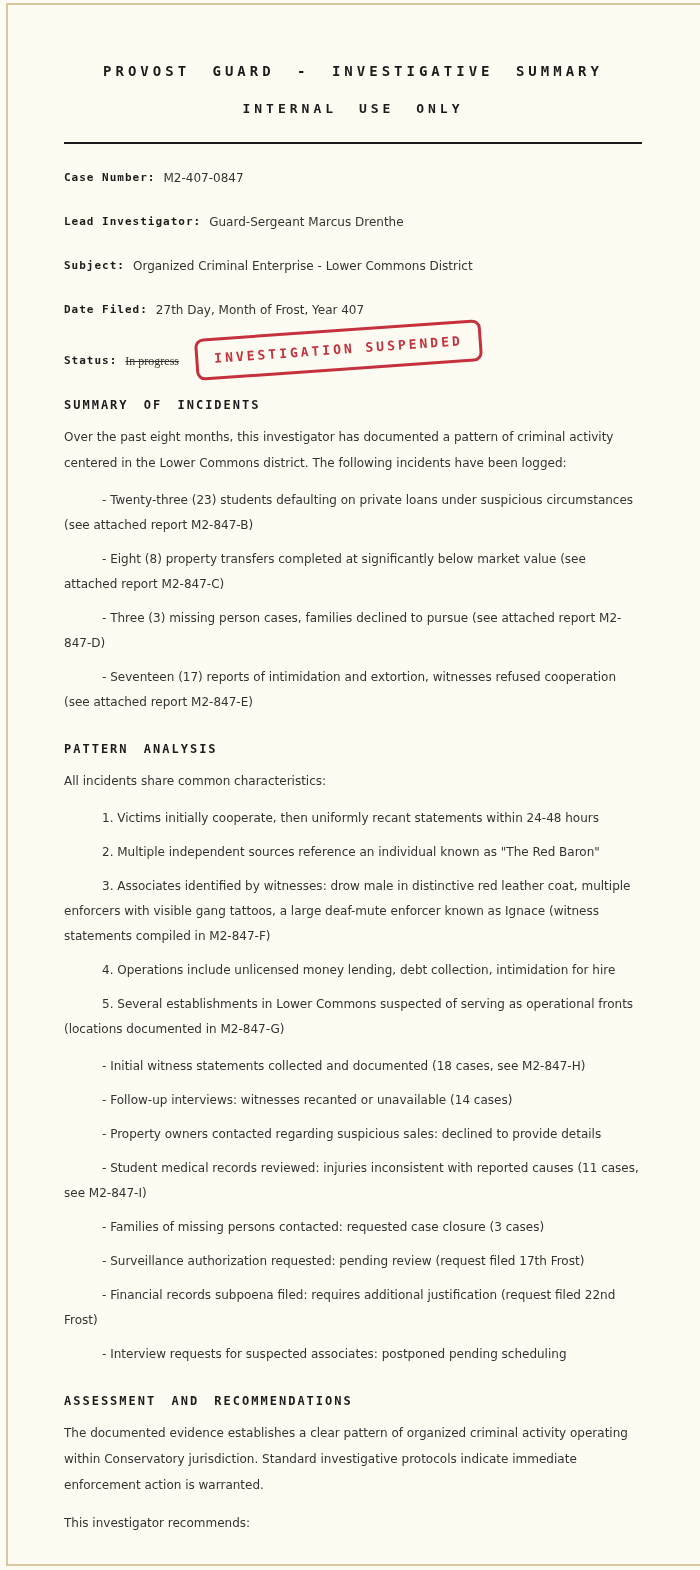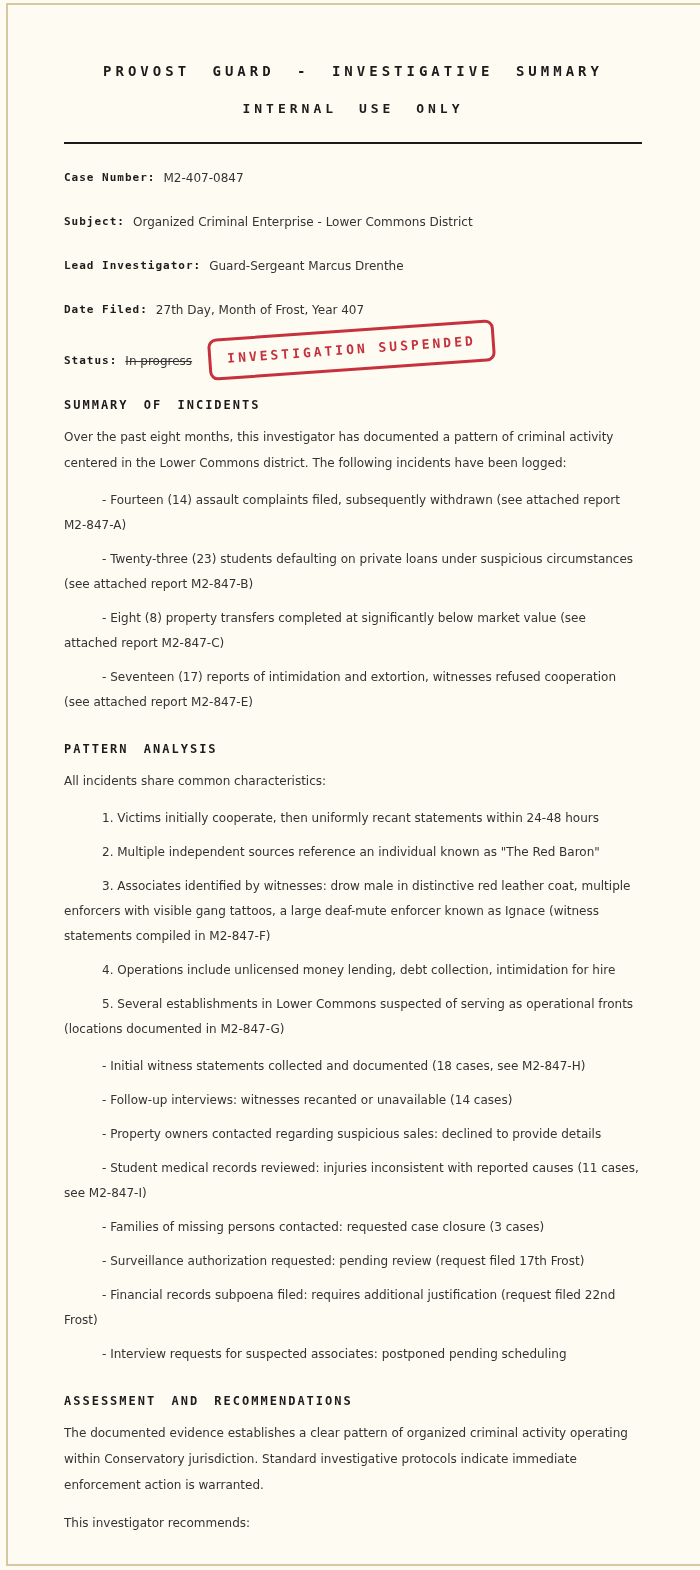--- a/index.html
+++ b/index.html
@@ -48,21 +48,21 @@
     border:none;border-top:2px solid #1a1a1a;
     margin:20px 0 0;
   }
   
   .meta{margin-top:24px;}
   .meta-row{line-height:20px;margin-bottom:9px;display:flex;align-items:flex-end;margin-top:24px;}
   .meta-label{font-family:"DejaVu Sans Mono","Liberation Mono",monospace;
     font-weight:bold;font-size:11px;letter-spacing:1px;color:var(--ink);
     margin-right:8px;white-space:nowrap;}
   .meta-value{font-size:12px;color:var(--hand);}
-  .strike{text-decoration:line-through;}
+  .strike{text-decoration:line-through;font-family:Liberation Serif, serif;}
   .status-row{align-items:flex-end;margin-top:4px;}
   .stamp{
     display:inline-block;margin-left:16px;
     font-family:"DejaVu Sans Mono","Liberation Mono",monospace;
     font-weight:bold;font-size:13px;letter-spacing:3px;
     color:var(--red);border:3px solid var(--red);border-radius:9px;
     padding:8px 16px;transform:rotate(-4deg);
     background:transparent;
   }
   
@@ -92,44 +92,44 @@
     <h2 class="doc-subtitle type">INTERNAL USE ONLY</h2>
 
     <hr class="rule">
 
     <div class="meta">
       <div class="meta-row">
         <span class="meta-label">Case Number:</span>
         <span class="meta-value">M2-407-0847</span>
       </div>
       <div class="meta-row">
+        <span class="meta-label">Lead Investigator:</span>
+        <span class="meta-value">Guard-Sergeant Marcus Drenthe</span>
+      </div>
+      <div class="meta-row">
         <span class="meta-label">Subject:</span>
         <span class="meta-value">Organized Criminal Enterprise - Lower Commons District</span>
-      </div>
-      <div class="meta-row">
-        <span class="meta-label">Lead Investigator:</span>
-        <span class="meta-value">Guard-Sergeant Marcus Drenthe</span>
       </div>
       <div class="meta-row">
         <span class="meta-label">Date Filed:</span>
         <span class="meta-value">27th Day, Month of Frost, Year 407</span>
       </div>
       <div class="meta-row status-row">
         <span class="meta-label">Status:</span>
         <span class="meta-value strike">In progress</span>
         <span class="stamp">INVESTIGATION SUSPENDED</span>
       </div>
     </div>
 
     <h3 class="section-heading type">SUMMARY OF INCIDENTS</h3>
     <p class="para">Over the past eight months, this investigator has documented a pattern of criminal activity centered in the Lower Commons district. The following incidents have been logged:</p>
     <div class="list">
-        <div class="li"><span class="marker">- </span><span>Fourteen (14) assault complaints filed, subsequently withdrawn (see attached report M2-847-A)</span></div>
         <div class="li"><span class="marker">- </span><span>Twenty-three (23) students defaulting on private loans under suspicious circumstances (see attached report M2-847-B)</span></div>
         <div class="li"><span class="marker">- </span><span>Eight (8) property transfers completed at significantly below market value (see attached report M2-847-C)</span></div>
+        <div class="li"><span class="marker">- </span><span>Three (3) missing person cases, families declined to pursue (see attached report M2-847-D)</span></div>
         <div class="li"><span class="marker">- </span><span>Seventeen (17) reports of intimidation and extortion, witnesses refused cooperation (see attached report M2-847-E)</span></div>
       </div>
 
     <h3 class="section-heading type">PATTERN ANALYSIS</h3>
     <p class="para">All incidents share common characteristics:</p>
     <div class="list">
         <div class="li"><span class="marker">1. </span><span>Victims initially cooperate, then uniformly recant statements within 24-48 hours</span></div>
         <div class="li"><span class="marker">2. </span><span>Multiple independent sources reference an individual known as "The Red Baron"</span></div>
         <div class="li"><span class="marker">3. </span><span>Associates identified by witnesses: drow male in distinctive red leather coat, multiple enforcers with visible gang tattoos, a large deaf-mute enforcer known as Ignace (witness statements compiled in M2-847-F)</span></div>
         <div class="li"><span class="marker">4. </span><span>Operations include unlicensed money lending, debt collection, intimidation for hire</span></div>

